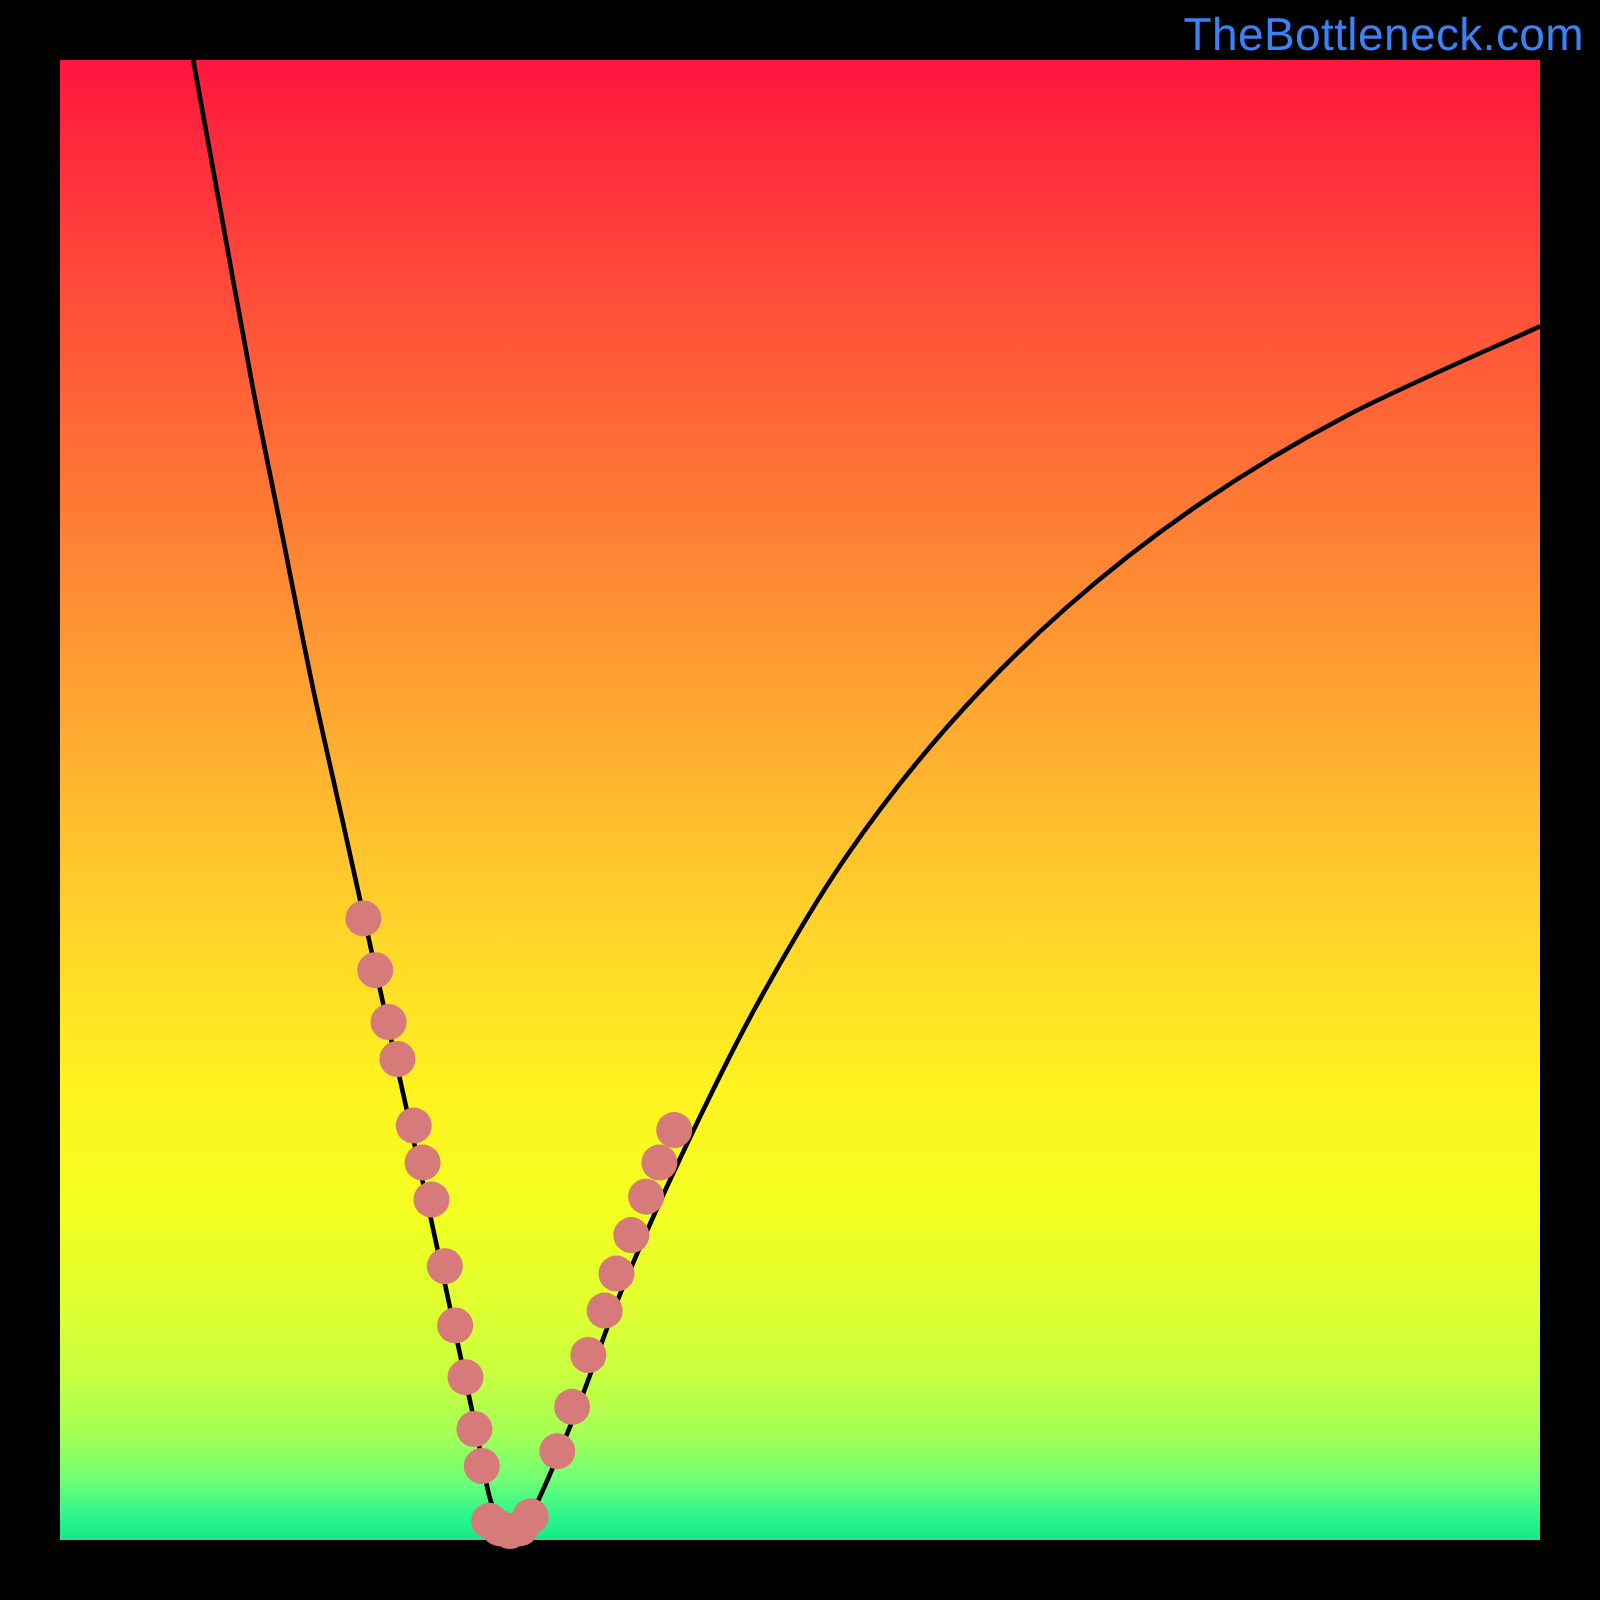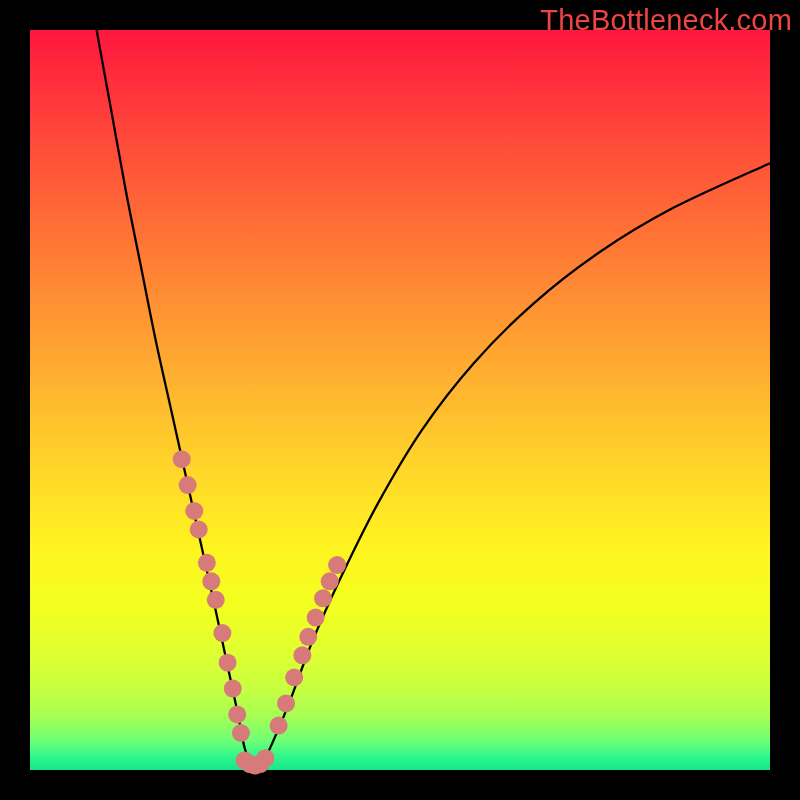--- a/index.html
+++ b/index.html
@@ -41,22 +41,22 @@
       #a3ff56 93%,
       #6fff76 96%,
       #28f58e 98.5%,
       #17e68a 100%
     );
   }
   .watermark {
     position: absolute;
     top: 4px;
     right: 8px;
-    color: #ef4444;
-    font-size: 29px;
+    color: #3b82f6;
+    font-size: 23px;
     font-weight: 400;
     letter-spacing: 0.2px;
   }
   svg.curve {
     position: absolute;
     left: 0;
     top: 0;
     width: 740px;
     height: 740px;
     overflow: visible;

